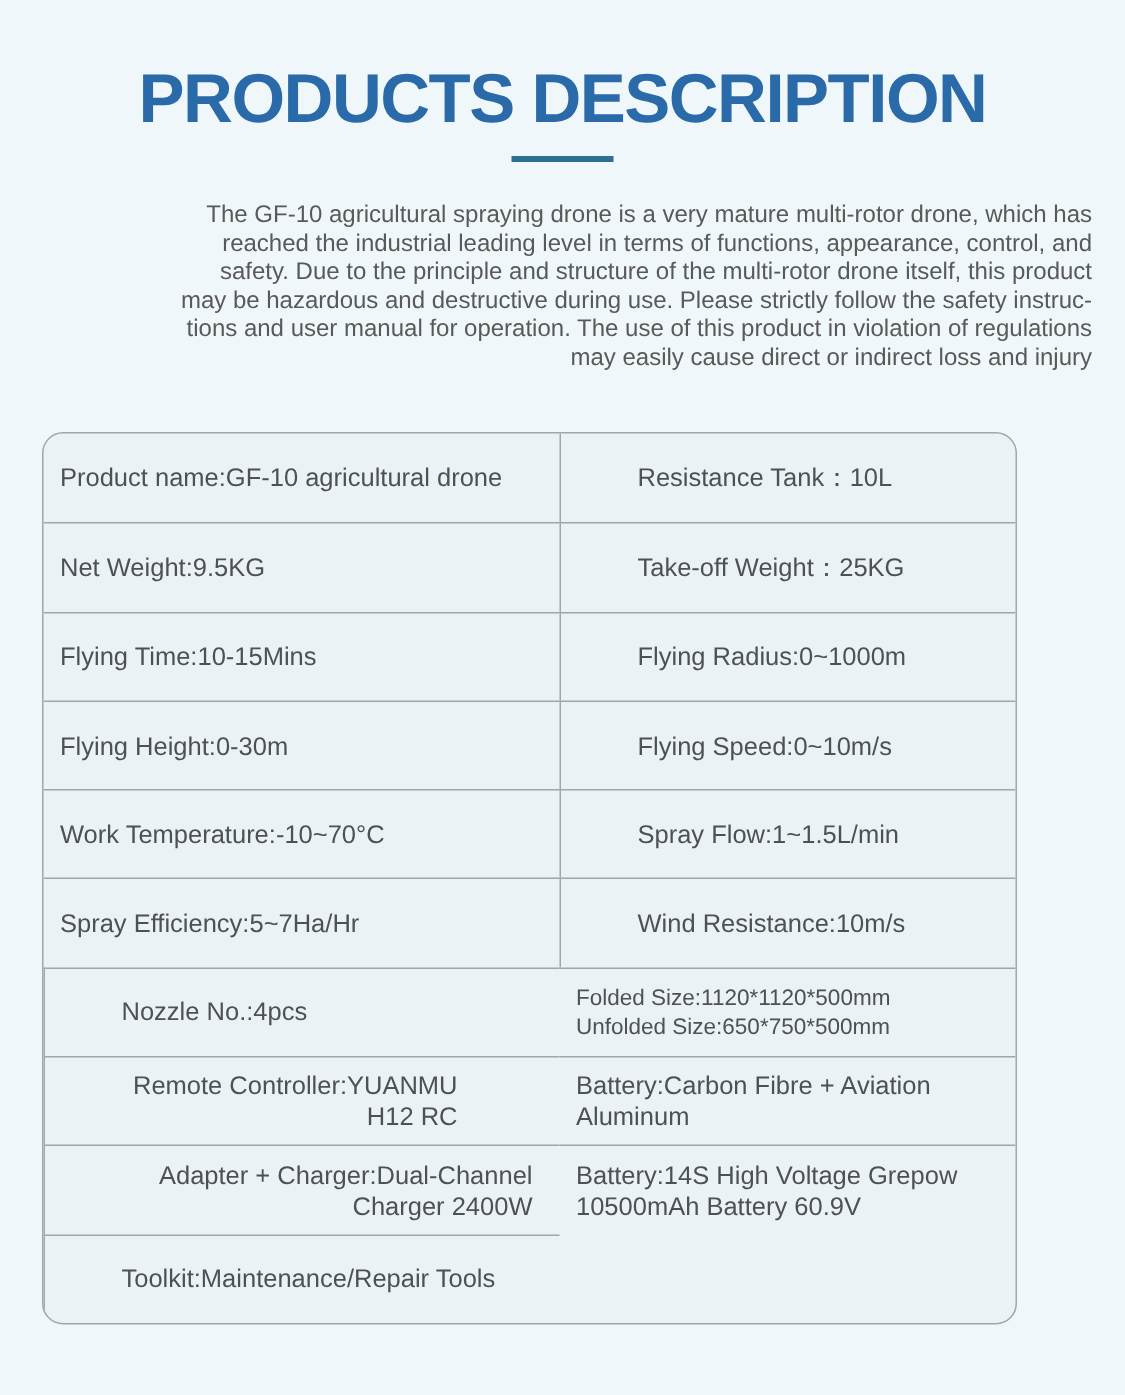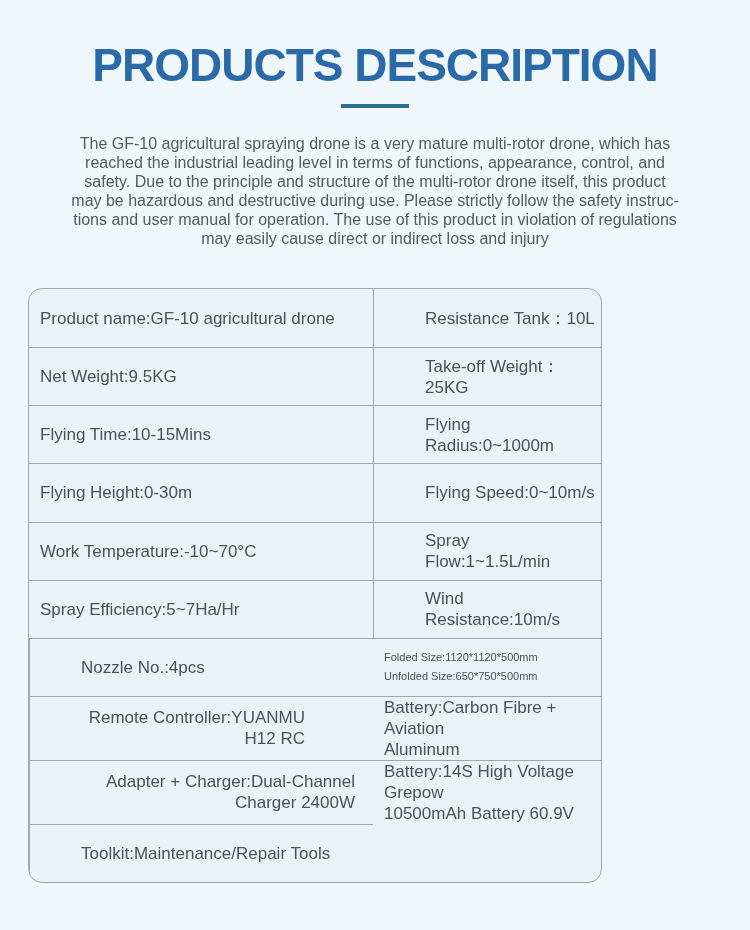--- a/index.html
+++ b/index.html
@@ -33,29 +33,29 @@
   }
   .title-underline {
     width: 68px;
     height: 4px;
     margin: 16px auto 0;
     background: var(--underline);
   }
   .intro-paragraph {
     width: 706px;
     margin: 26px auto 2px;
-    text-align: center;
+    text-align: right;
     font-size: 16px;
     line-height: 19px;
     color: var(--body-text);
     white-space: pre-line;
   }
   .spec-table {
     margin: 40px 0 0 28px;
-    width: 574px;
+    width: 650px;
     height: 595px;
     border: 1px solid var(--border);
     border-radius: 14px;
     overflow: hidden;
     display: grid;
     grid-template-columns: 344px 1fr;
     grid-auto-rows: 1fr;
     background: var(--cell-bg);
     color: var(--table-text);
     font-size: 17px;
@@ -63,21 +63,21 @@
   .cell {
     display: flex;
     align-items: center;
     border-top: 1px solid var(--border);
     line-height: 21px;
   }
   .cell:nth-child(-n+2) { border-top: none; }
   .cell.left  { padding-left: 11px; padding-right: 8px; }
   .cell.right { border-left: 1px solid var(--border); padding-left: 51px; padding-right: 6px; }
   .cell .val  { white-space: pre-line; }
-  .cell.small { font-size: 11px; line-height: 19px; }
+  .cell.small { font-size: 15px; line-height: 19px; }
   .cell.right.r-align       { padding-left: 6px; padding-right: 68px; }
   .cell.right.r-align-tight { padding-left: 10px; padding-right: 18px; }
   .cell.right.r-align .val,
   .cell.right.r-align-tight .val { flex: 1; text-align: right; }
 </style>
 </head>
 <body>
 
 <div class="page">
 

